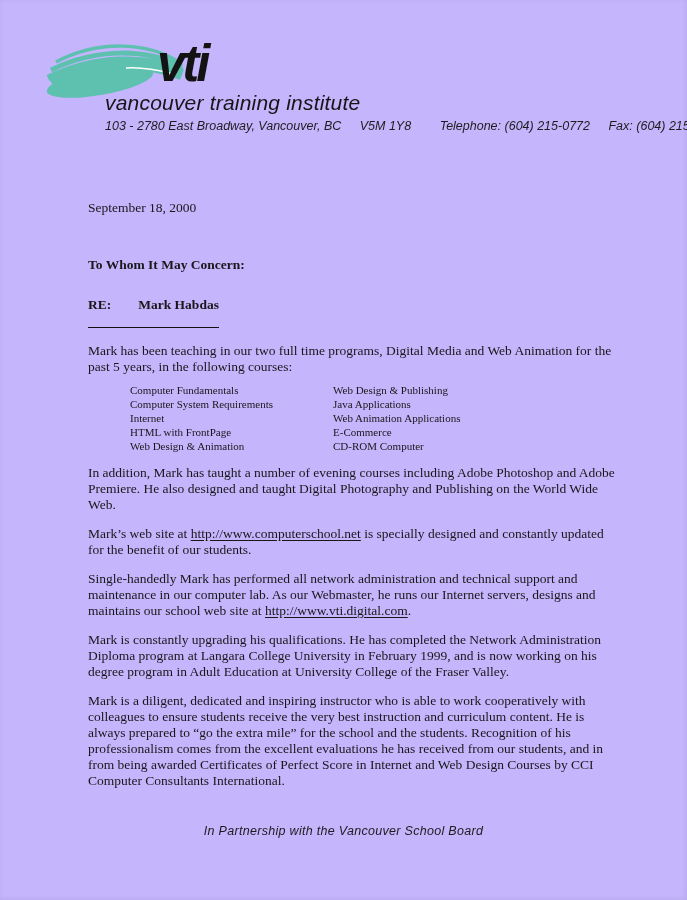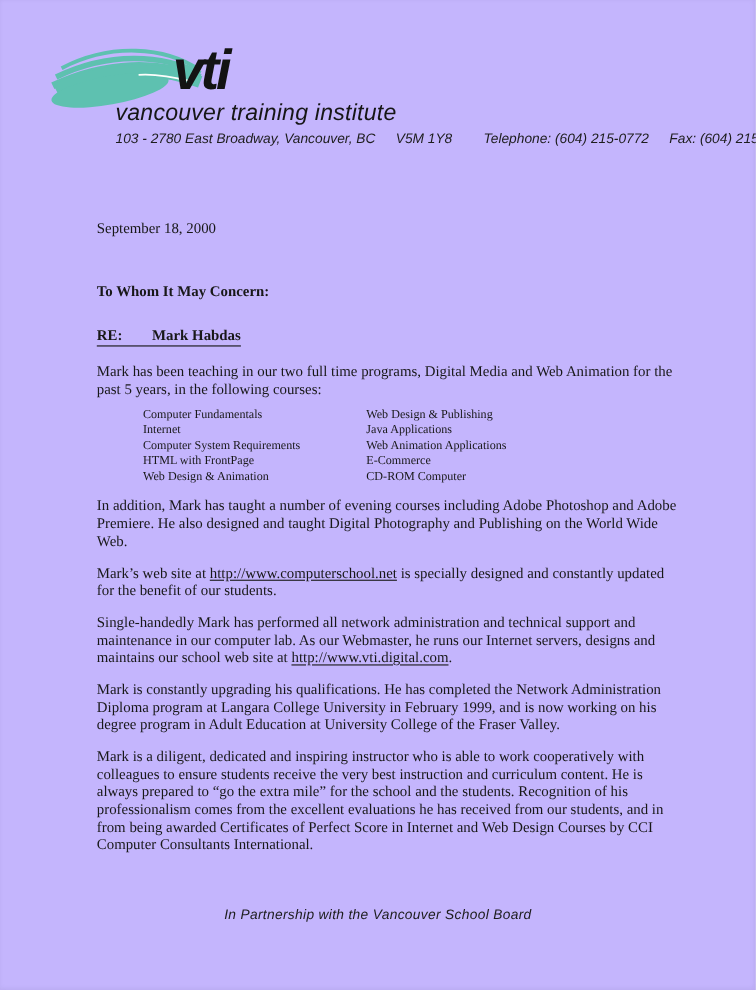--- a/index.html
+++ b/index.html
@@ -44,21 +44,21 @@
 
   
   .letter-body {
     position: absolute; top: 200px; left: 88px; width: 532px;
     font-size: 13.5px; line-height: 16px;
   }
   .letter-body p { margin: 0 0 13px 0; }
   p.date-line { margin-bottom: 41px; }
   p.salutation { font-weight: bold; margin-bottom: 24px; }
   p.re-line { font-weight: bold; margin-bottom: 15px; }
-  .re-underline { display: inline-block; border-bottom: 1.6px solid #111; padding-bottom: 1px; }
+  .re-underline { display: inline-block; border-bottom: 1.6px solid #111; padding-bottom: 14px; }
   .re-gap { display: inline-block; width: 27px; }
   p.intro { margin-bottom: 8px; }
 
   .course-list { display: flex; margin: 0 0 12px 42px; font-size: 11px; line-height: 14px; }
   .course-col-left { width: 203px; }
   .course-col-right { flex: 1; }
 
   .url { color: inherit; text-decoration: underline; text-underline-offset: 2px; }
 
   
@@ -103,22 +103,22 @@
 
     <p class="re-line">
       <span class="re-underline"><span>RE:</span><span class="re-gap"></span><span>Mark Habdas</span></span>
     </p>
 
     <p class="intro">Mark has been teaching in our two full time programs, Digital Media and Web Animation for the past 5 years, in the following courses:</p>
 
     <div class="course-list">
       <div class="course-col-left">
         <div>Computer Fundamentals</div>
+        <div>Computer System Requirements</div>
         <div>Internet</div>
-        <div>Computer System Requirements</div>
         <div>HTML with FrontPage</div>
         <div>Web Design &amp; Animation</div>
       </div>
       <div class="course-col-right">
         <div>Web Design &amp; Publishing</div>
         <div>Java Applications</div>
         <div>Web Animation Applications</div>
         <div>E-Commerce</div>
         <div>CD-ROM Computer</div>
       </div>

